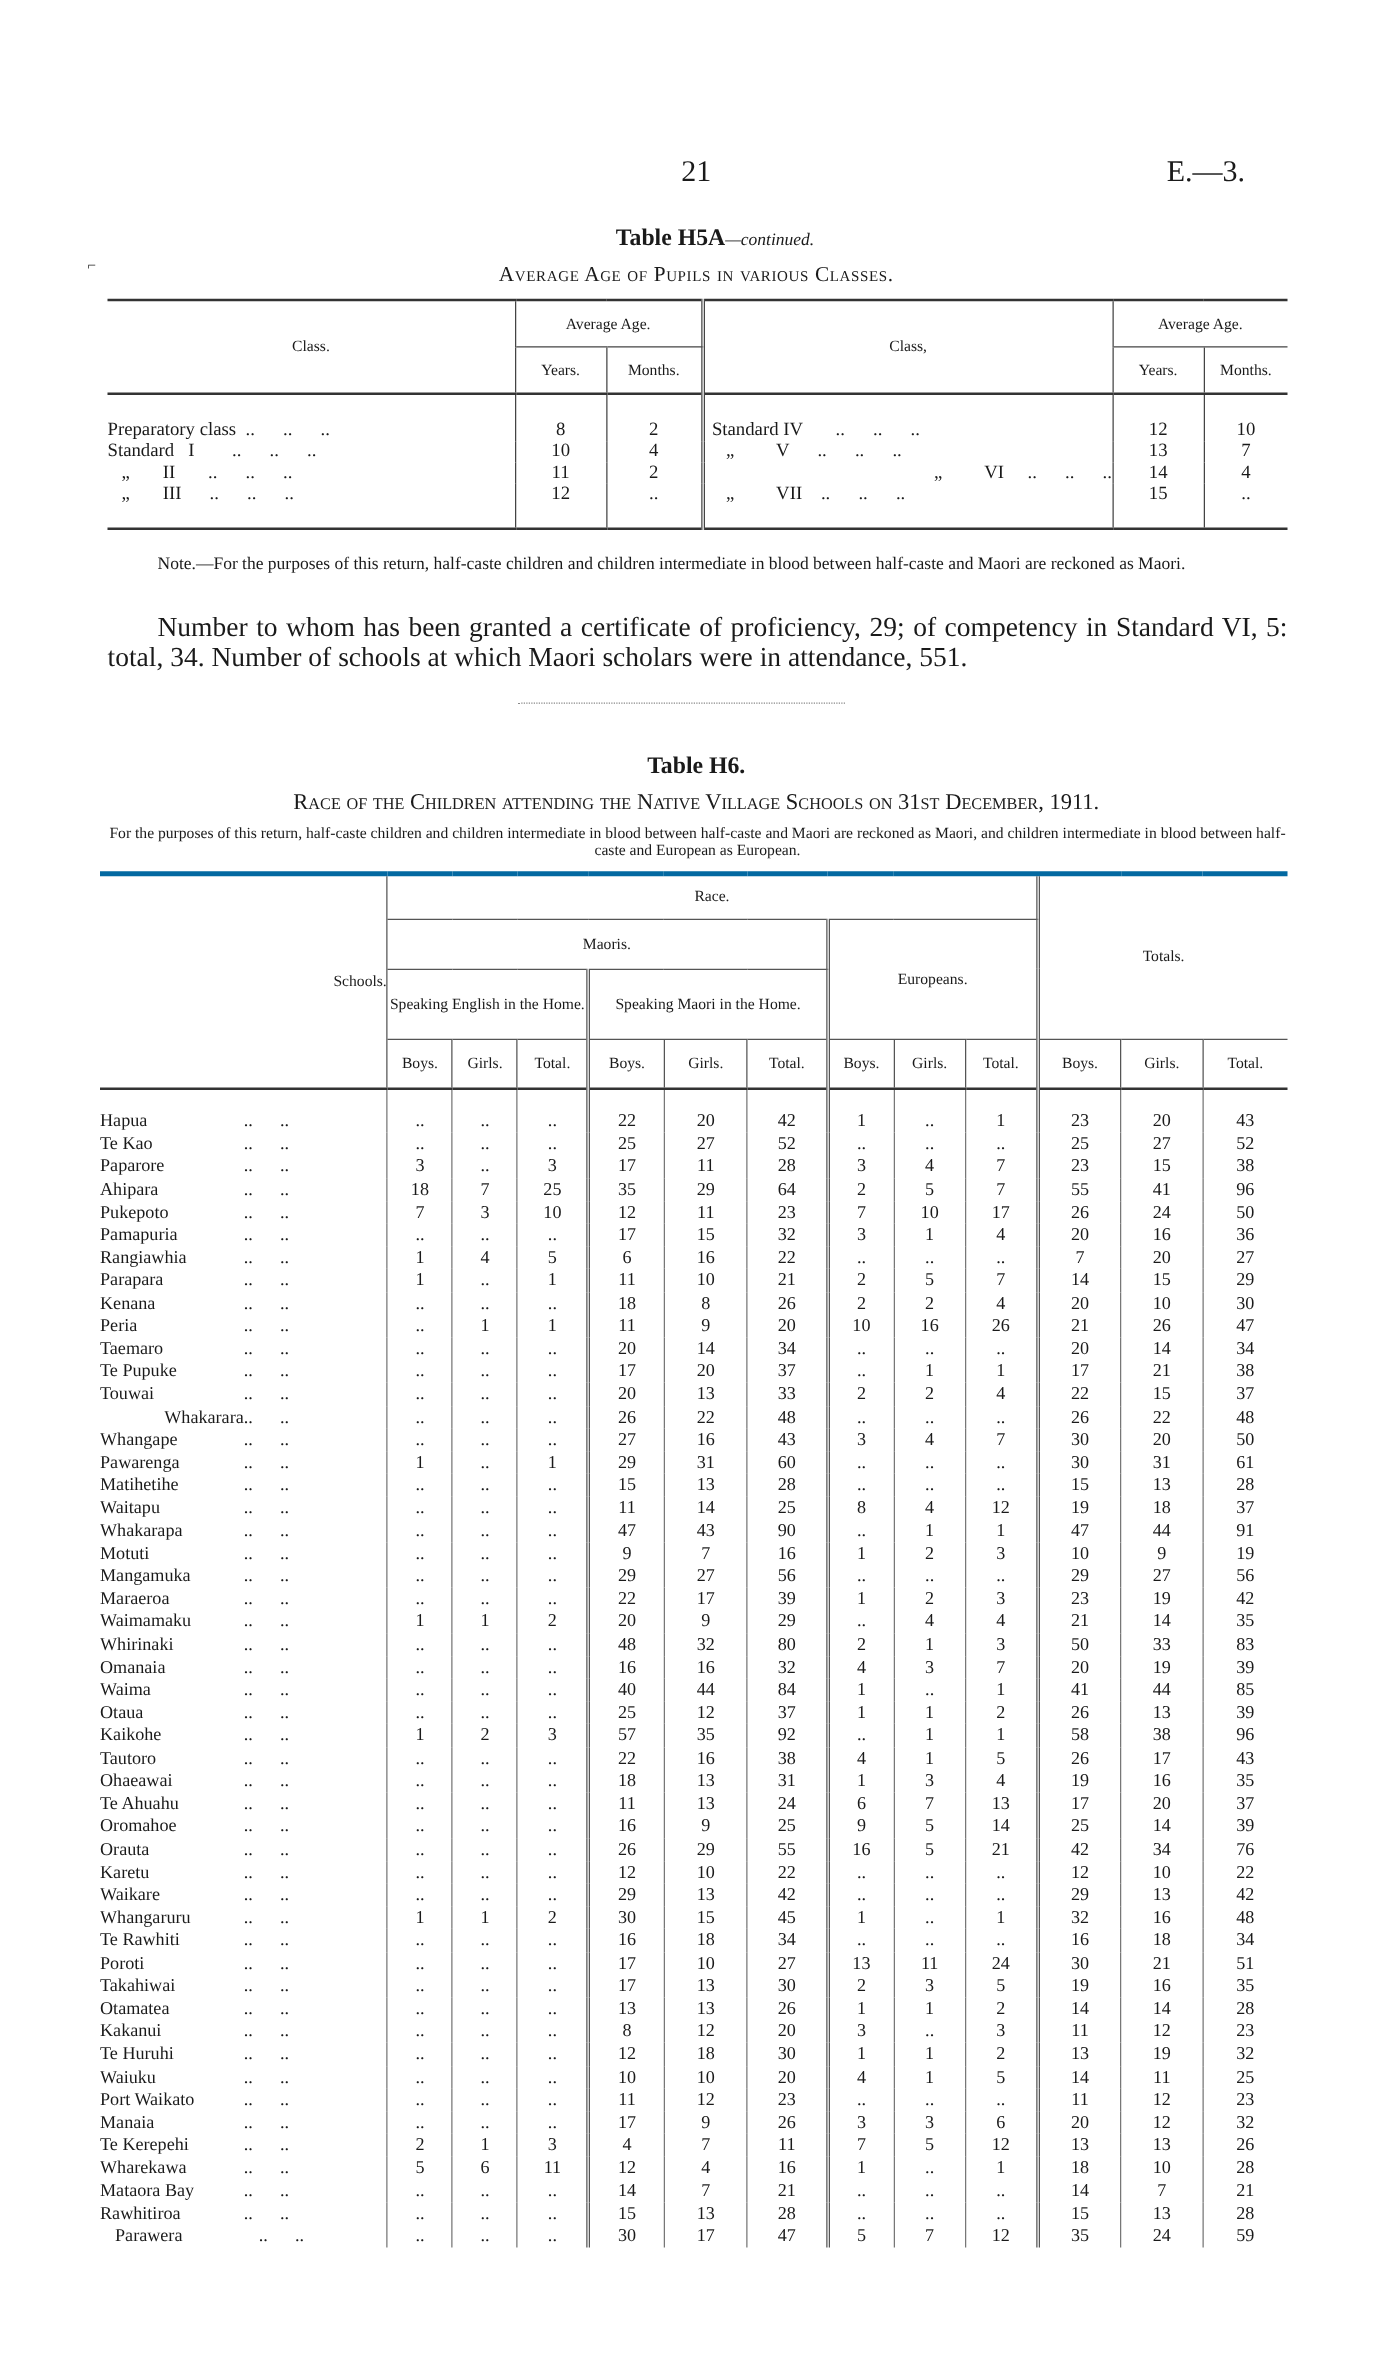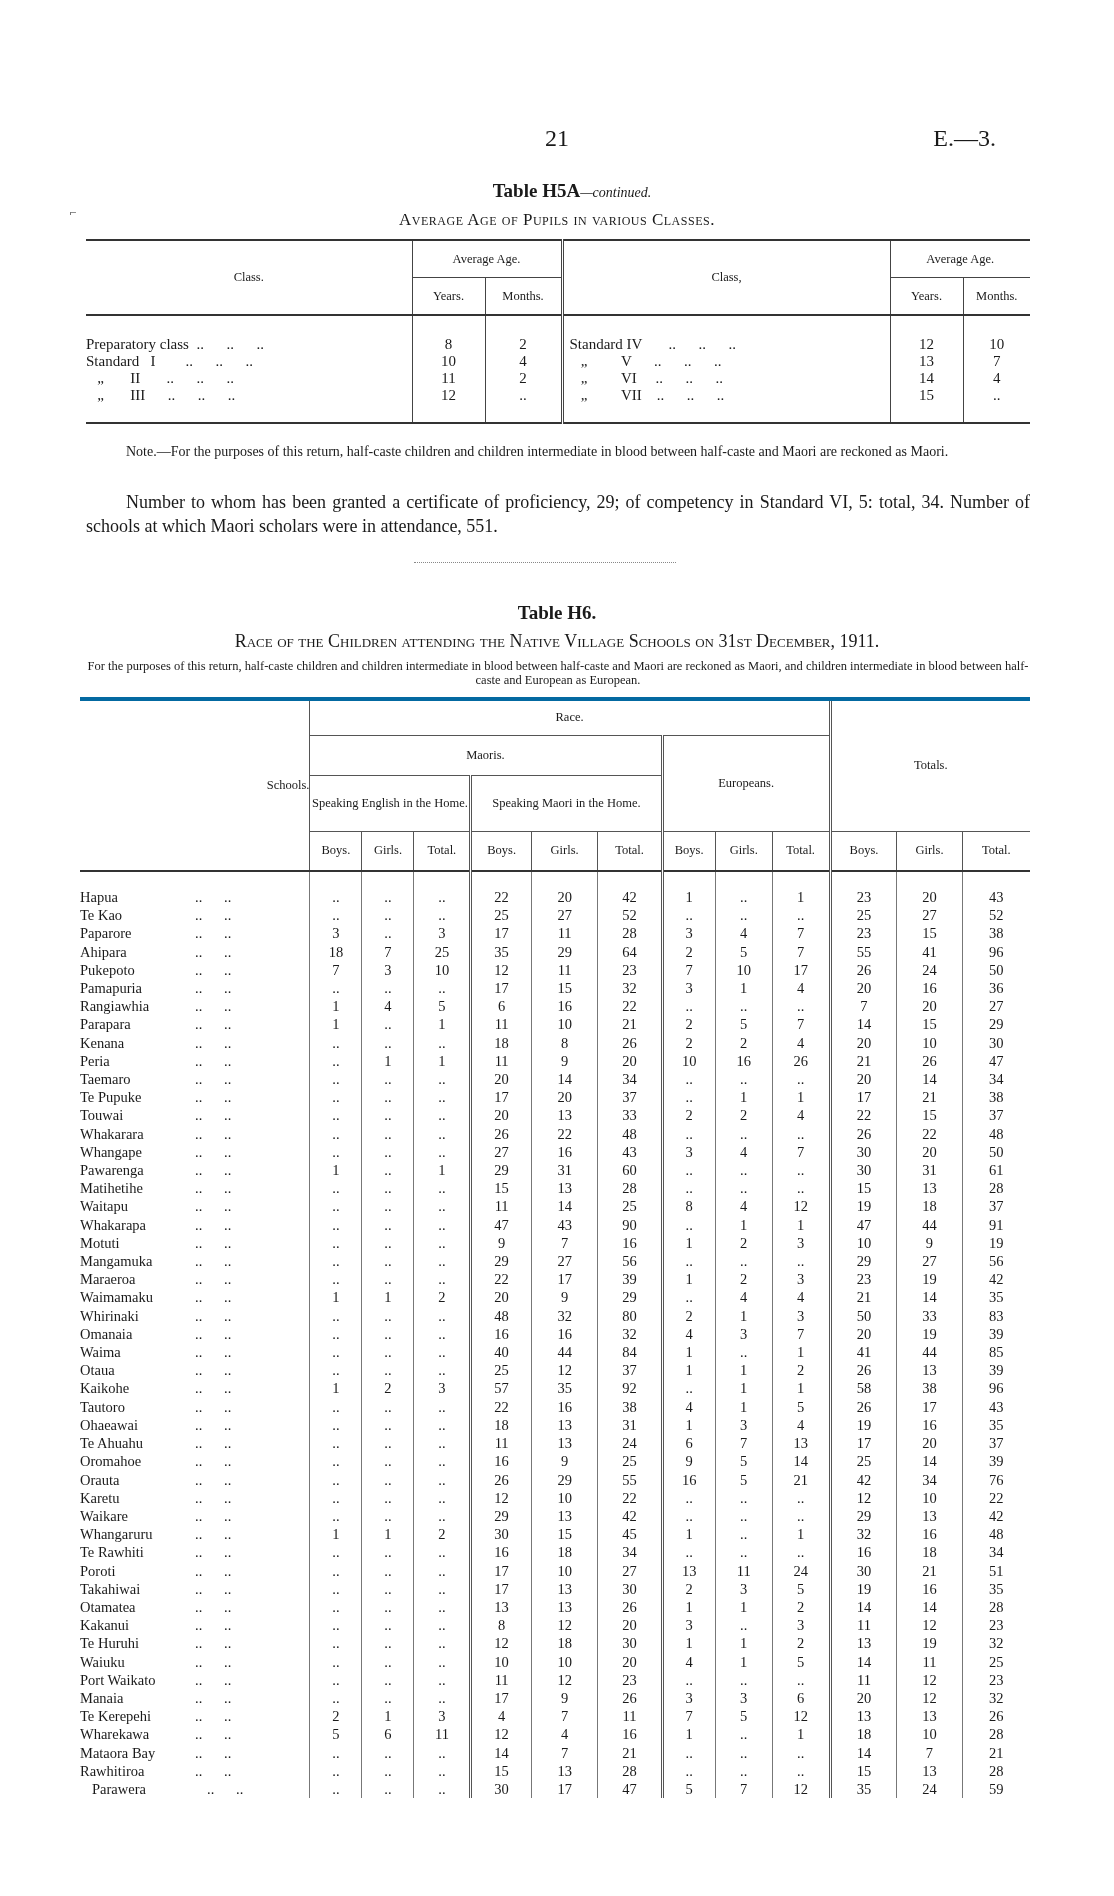--- a/index.html
+++ b/index.html
@@ -15,21 +15,21 @@
   .t1 { position:absolute; left:86px; top:239px; width:944px; font-size:15px; }
   .t1 th { font-weight:normal; font-size:12.5px; border-left:1px solid #444; padding:0; height:36px; }
   .t1 td { padding:0; line-height:17px; }
   .t1 .cls { text-align:left; white-space:pre; }
   .t1 .num { text-align:center; border-left:1px solid #444; }
   .t1 .dbl { border-left:3px double #444; }
   .t1 thead tr.top th { border-top:2px solid #333; }
   .t1 tbody tr:first-child td { padding-top:20px; border-top:2px solid #333; }
   .t1 tbody tr:last-child td { padding-bottom:18px; border-bottom:2px solid #333;margin-top:14px; }
   .note { left:86px; width:944px; top:443px; font-size:14px; line-height:18px; text-indent:40px; text-align:justify; }
-  .para { left:86px; width:944px; top:490px; font-size:18px; line-height:24px; text-indent:40px; text-align:justify; }
+  .para { left:86px; width:944px; top:490px; font-size:22px; line-height:24px; text-indent:40px; text-align:justify; }
   .divider { left:414px; width:262px; top:562px; border-top:1px dotted #888; }
   .t2title { left:0; width:1114px; top:602px; text-align:center; font-size:19px; font-weight:bold; }
   .t2sub { left:0; width:1114px; top:631px; text-align:center; font-size:18px; font-variant:small-caps; }
   .t2note { left:86px; width:944px; top:659px; text-align:center; font-size:12.5px; line-height:14px; }
   .t2 { position:absolute; left:80px; top:697px; width:950px; font-size:14.5px; }
   .t2 th { font-weight:normal; font-size:12.5px; padding:0; border-left:1px solid #555; }
   .t2 th.school { border-left:none; text-align:right; }
   .t2 thead tr:first-child th { border-top:4px solid #0369a1; }
   .t2 td { padding:0; line-height:18.2px; height:18.2px; text-align:center; border-left:1px solid #777; }
   .t2 td.name { text-align:left; border-left:none; white-space:pre; }
@@ -84,21 +84,21 @@
         <td class="num">10</td>
         <td class="num">4</td>
         <td class="cls dbl" style="padding-left: 6px;">   „         V      ..      ..      ..</td>
         <td class="num">13</td>
         <td class="num">7</td>
       </tr>
       <tr>
         <td class="cls">   „       II       ..      ..      ..</td>
         <td class="num">11</td>
         <td class="num">2</td>
-        <td class="cls dbl" style="padding-left: 6px;">   „         VI     ..      ..      ..</td>
+        <td class="cls dbl" style="padding-left: 6px; text-align: right;">   „         VI     ..      ..      ..</td>
         <td class="num">14</td>
         <td class="num">4</td>
       </tr>
       <tr>
         <td class="cls">   „       III      ..      ..      ..</td>
         <td class="num">12</td>
         <td class="num">..</td>
         <td class="cls dbl" style="padding-left: 6px;">   „         VII    ..      ..      ..</td>
         <td class="num">15</td>
         <td class="num">..</td>
@@ -349,21 +349,21 @@
         <td>13</td>
         <td>33</td>
         <td class="dbl">2</td>
         <td>2</td>
         <td>4</td>
         <td class="dbl">22</td>
         <td>15</td>
         <td>37</td>
       </tr>
       <tr>
-        <td class="name"><span style="display: inline-block; width: 115px;">Whakarara</span><span>..      ..</span></td>
+        <td class="name"><span style="display: inline-block; width: 115px; text-align: right;">Whakarara</span><span>..      ..</span></td>
         <td>..</td>
         <td>..</td>
         <td>..</td>
         <td class="dbl">26</td>
         <td>22</td>
         <td>48</td>
         <td class="dbl">..</td>
         <td>..</td>
         <td>..</td>
         <td class="dbl">26</td>

